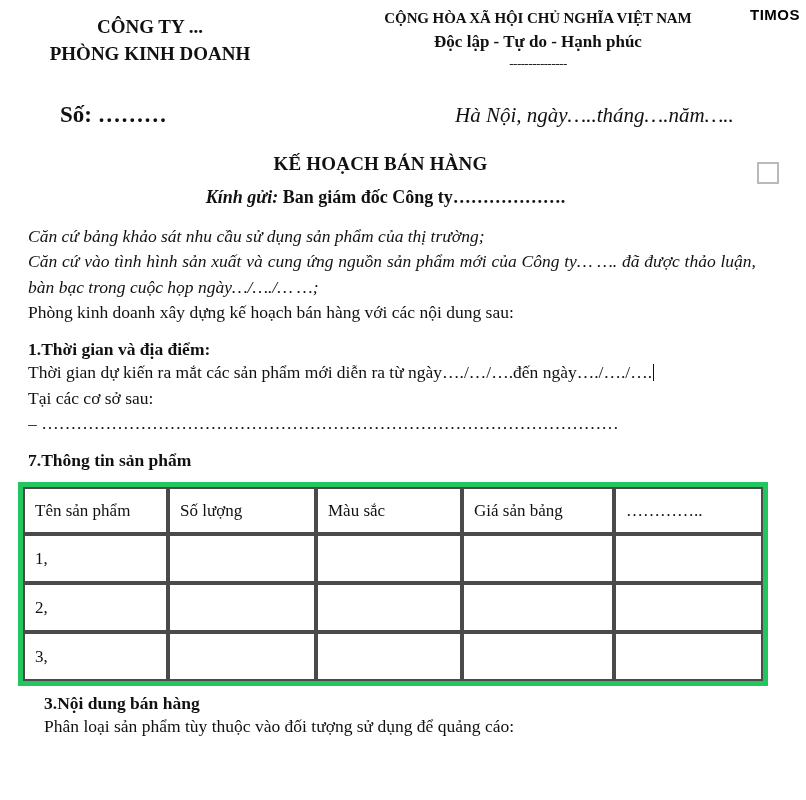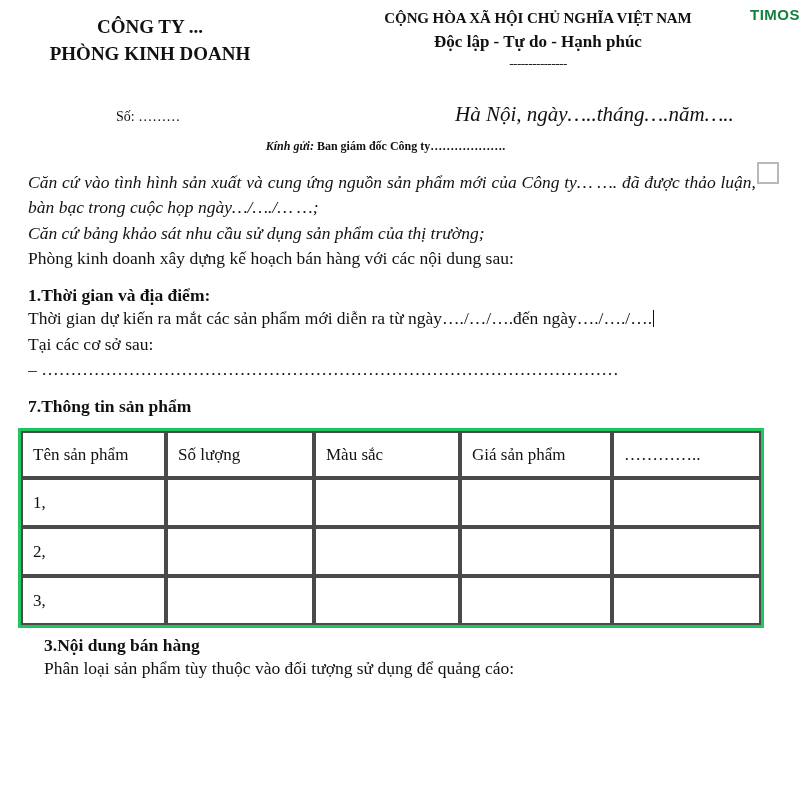--- a/index.html
+++ b/index.html
@@ -25,21 +25,21 @@
 
   
   .watermark {
     position: absolute;
     top: 6px;
     right: 6px;
     font-family: "Liberation Sans", sans-serif;
     font-size: 15px;
     font-weight: bold;
     letter-spacing: 0.5px;
-    color: #15803d;
+    color: #000000;
     user-select: none;
     pointer-events: none;
   }
 
   
   .doc-header {
     display: flex;
     align-items: center;
     padding-top: 9px;
   }
@@ -90,43 +90,44 @@
   }
 
   
   .ref-row {
     display: flex;
     align-items: baseline;
     margin-top: 30px;
   }
   .ref-left {
     width: 455px;
-    padding-left: 116px;
-    box-sizing: border-box;
-    font-size: 14px;
+    padding-left: 60px;
+    box-sizing: border-box;
+    font-size: 23px;
+    font-weight: bold;
   }
   .ref-right {
     flex: 1;
     font-style: italic;
     font-size: 21px;
     white-space: nowrap;
   }
 
   
   .doc-title {
     text-align: center;
     font-size: 19px;
     font-weight: bold;
     margin-top: 25px;
     padding-right: 45px;
     letter-spacing: 0.2px;
   }
   .recipient {
     text-align: center;
-    font-size: 12px;
+    font-size: 18px;
     font-weight: bold;
     margin-top: 12px;
     padding-right: 35px;
   }
   .recipient .lbl {
     font-style: italic;
   }
 
   
   .corner-box {
@@ -186,21 +187,21 @@
   
   .tbl-wrap {
     padding: 0 48px 0 18px;
     margin-top: 11px;
   }
   table.product-table {
     border-collapse: separate;
     border-spacing: 0;
     width: 740px;
     table-layout: fixed;
-    border: 3px solid #22c55e;
+    border: 5px solid #22c55e;
   }
   table.product-table td {
     border: 2px solid #4a4a4a;
     font-size: 17px;
     padding: 6px 10px;
     vertical-align: middle;
     background: #ffffff;
     box-sizing: border-box;
   }
   table.product-table tr.head td {
@@ -238,32 +239,33 @@
       <div class="nation-line2">Độc lập - Tự do - Hạnh phúc</div>
       <div class="nation-rule">---------------</div>
     </div>
   </div>
 
   <div class="ref-row">
     <div class="ref-left">Số: ………</div>
     <div class="ref-right">Hà Nội, ngày…..tháng….năm…..</div>
   </div>
 
+  <div class="doc-title">KẾ HOẠCH BÁN HÀNG</div>
 
   <div class="recipient">
     <span class="lbl">Kính gửi:</span><span> Ban giám đốc Công ty……………….</span>
   </div>
 
   <div class="corner-box"></div>
 
   <div class="body-block">
 
+    <p class="para italic gap-sm">Căn cứ bảng khảo sát nhu cầu sử dụng sản phẩm của thị trường;</p>
+
     <p class="para italic justify">Căn cứ vào tình hình sản xuất và cung ứng nguồn sản phẩm mới của Công ty… …. đã được thảo luận, bàn bạc trong cuộc họp ngày…/…./… …;</p>
-
-    <p class="para italic gap-sm">Căn cứ bảng khảo sát nhu cầu sử dụng sản phẩm của thị trường;</p>
 
     <p class="para gap-sm">Phòng kinh doanh xây dựng kế hoạch bán hàng với các nội dung sau:</p>
 
     <p class="section-head">1.Thời gian và địa điểm:</p>
 
     <p class="para justify gap-sm"><span>Thời gian dự kiến ra mắt các sản phẩm mới diễn ra từ ngày…./…/….đến ngày…./…./….</span><span class="caret"></span></p>
 
     <p class="para gap-md">Tại các cơ sở sau:</p>
 
     <p class="dash-fill gap-md">– ………………………………………………………………………………………</p>
@@ -271,21 +273,21 @@
     <p class="section-head">7.Thông tin sản phẩm</p>
   </div>
 
   <div class="tbl-wrap">
     <table class="product-table">
       <tbody>
         <tr class="head">
           <td class="col1">Tên sản phẩm</td>
           <td class="col2">Số lượng</td>
           <td class="col3">Màu sắc</td>
-          <td class="col4">Giá sản phẩm</td>
+          <td class="col4">Giá sản bảng</td>
           <td class="col5">…………..</td>
         </tr>
         <tr class="row">
           <td class="col1">1,</td>
           <td class="col2"></td>
           <td class="col3"></td>
           <td class="col4"></td>
           <td class="col5"></td>
         </tr>
         <tr class="row">

